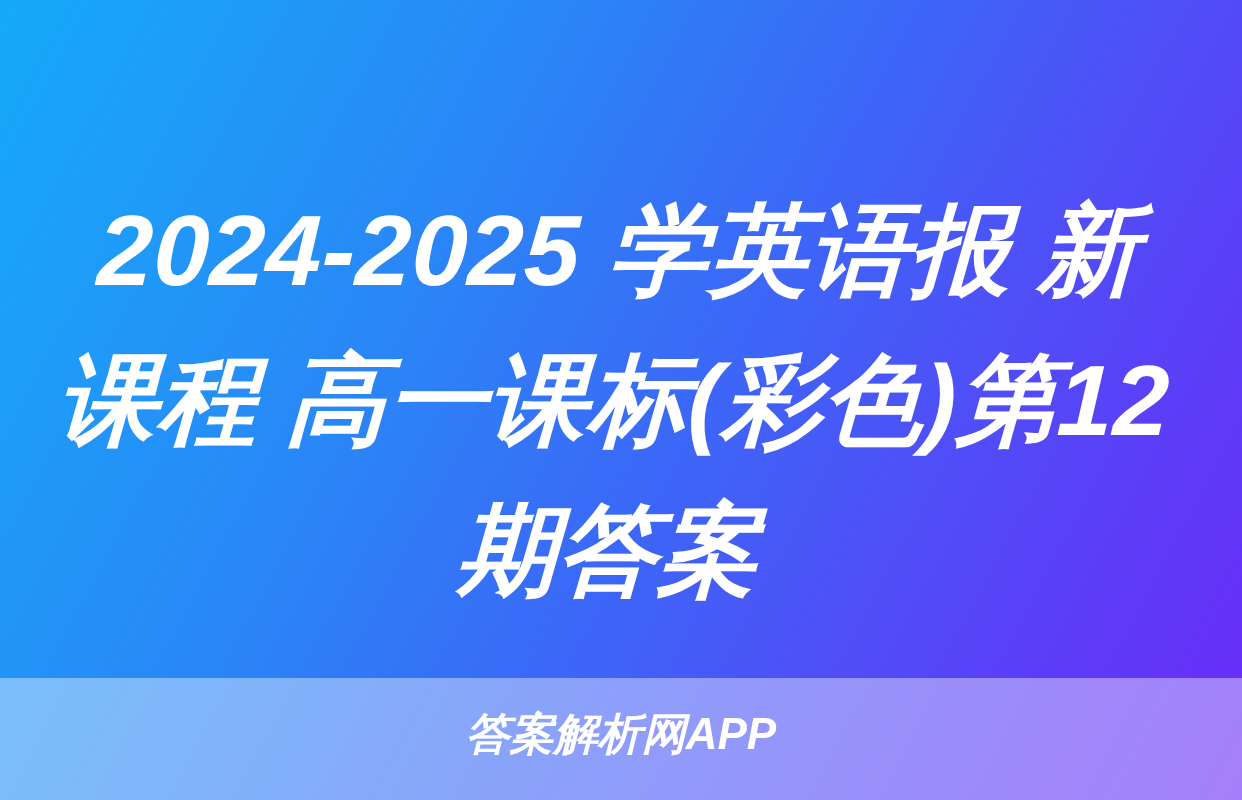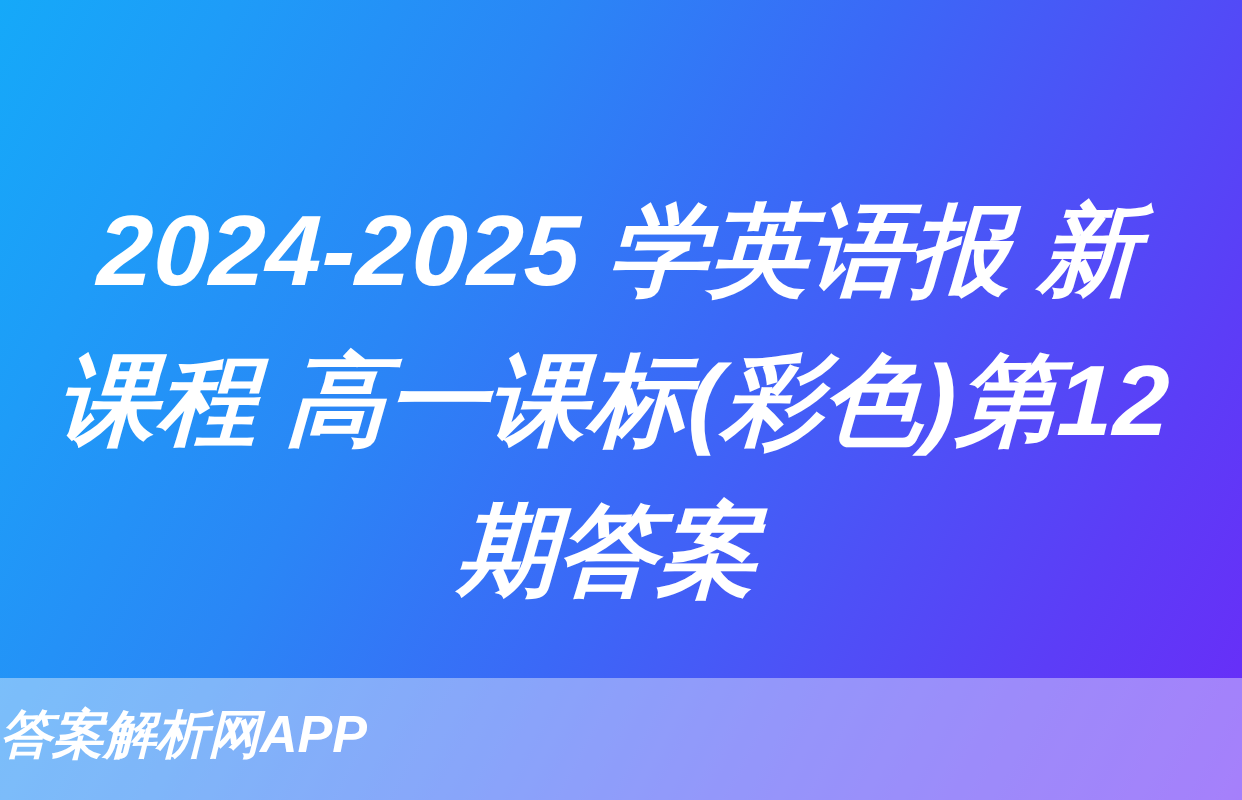--- a/index.html
+++ b/index.html
@@ -54,23 +54,23 @@
     text-rendering: geometricPrecision;
     transform: skewX(-2deg);
     transform-origin: left top;
   }
 
   #watermark {
     position: absolute;
     left: 0;
     right: 0;
     top: 706px;
-    text-align: left;
+    text-align: center;
     color: #FFFFFF;
-    font-size: 52px;
+    font-size: 44px;
     line-height: 56px;
     font-weight: 700;
     font-style: italic;
     letter-spacing: 0px;
     white-space: nowrap;
   }
 </style>
 </head>
 <body>
 

